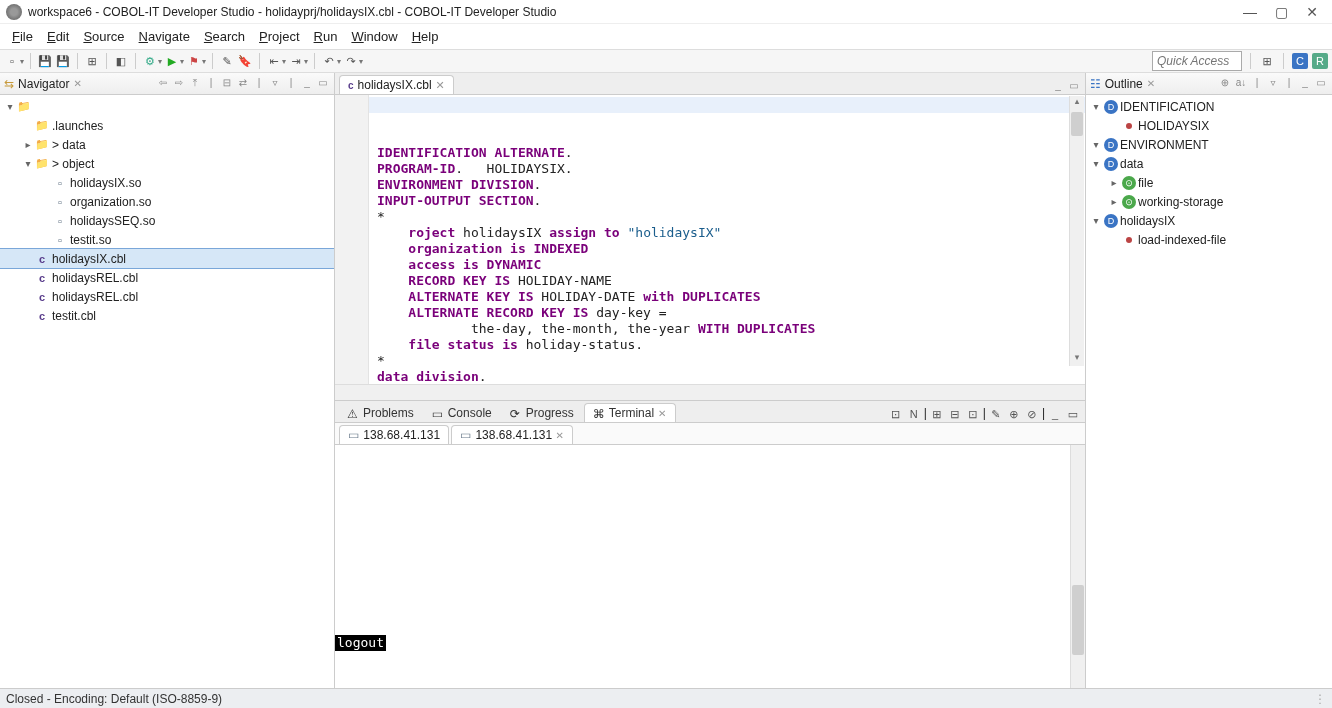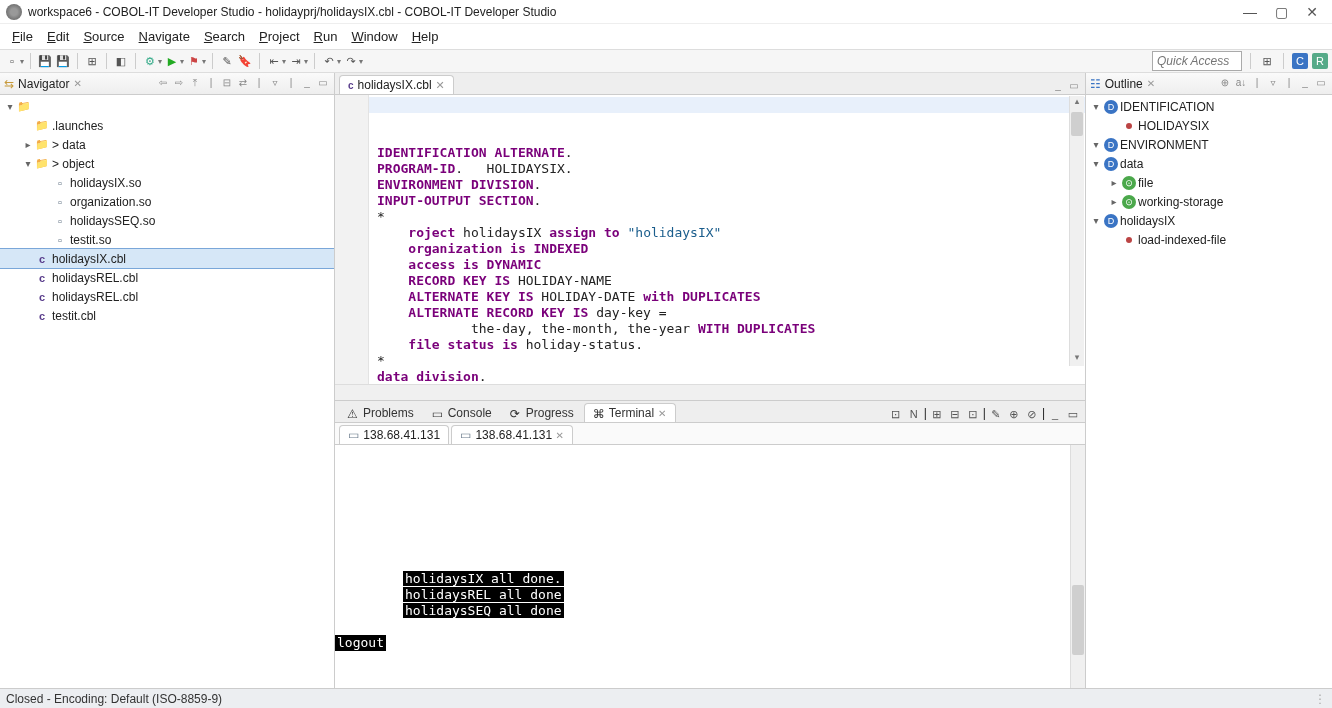--- a/index.html
+++ b/index.html
@@ -280,21 +280,20 @@
           <div class="term-tab">
             <span style="color:#678">▭</span>
             <closed> 138.68.41.131</closed>
           </div>
           <div class="term-tab">
             <span style="color:#678">▭</span>
             <closed> 138.68.41.131 <span style="color:#999;font-size:10px">✕</span></closed>
           </div>
         </div>
       <div class="term-body">
-        <div class="term-out" id="term-out"><span>holidaysIX all done.</span><br><span>holidaysREL all done</span><br><span>holidaysSEQ all done</span><br></div>
         <div class="term-logout">logout</div>
         <div style="position:absolute;right:0;top:0;bottom:0;width:15px;background:#f0f0f0;border-left:1px solid #ddd">
           <div style="position:absolute;left:1px;right:1px;top:140px;height:70px;background:#cfcfcf;border-radius:2px"></div>
         </div>
       </div>
     </div>
   </div>
 
   <div class="right-panel">
     <div class="panel-header">

